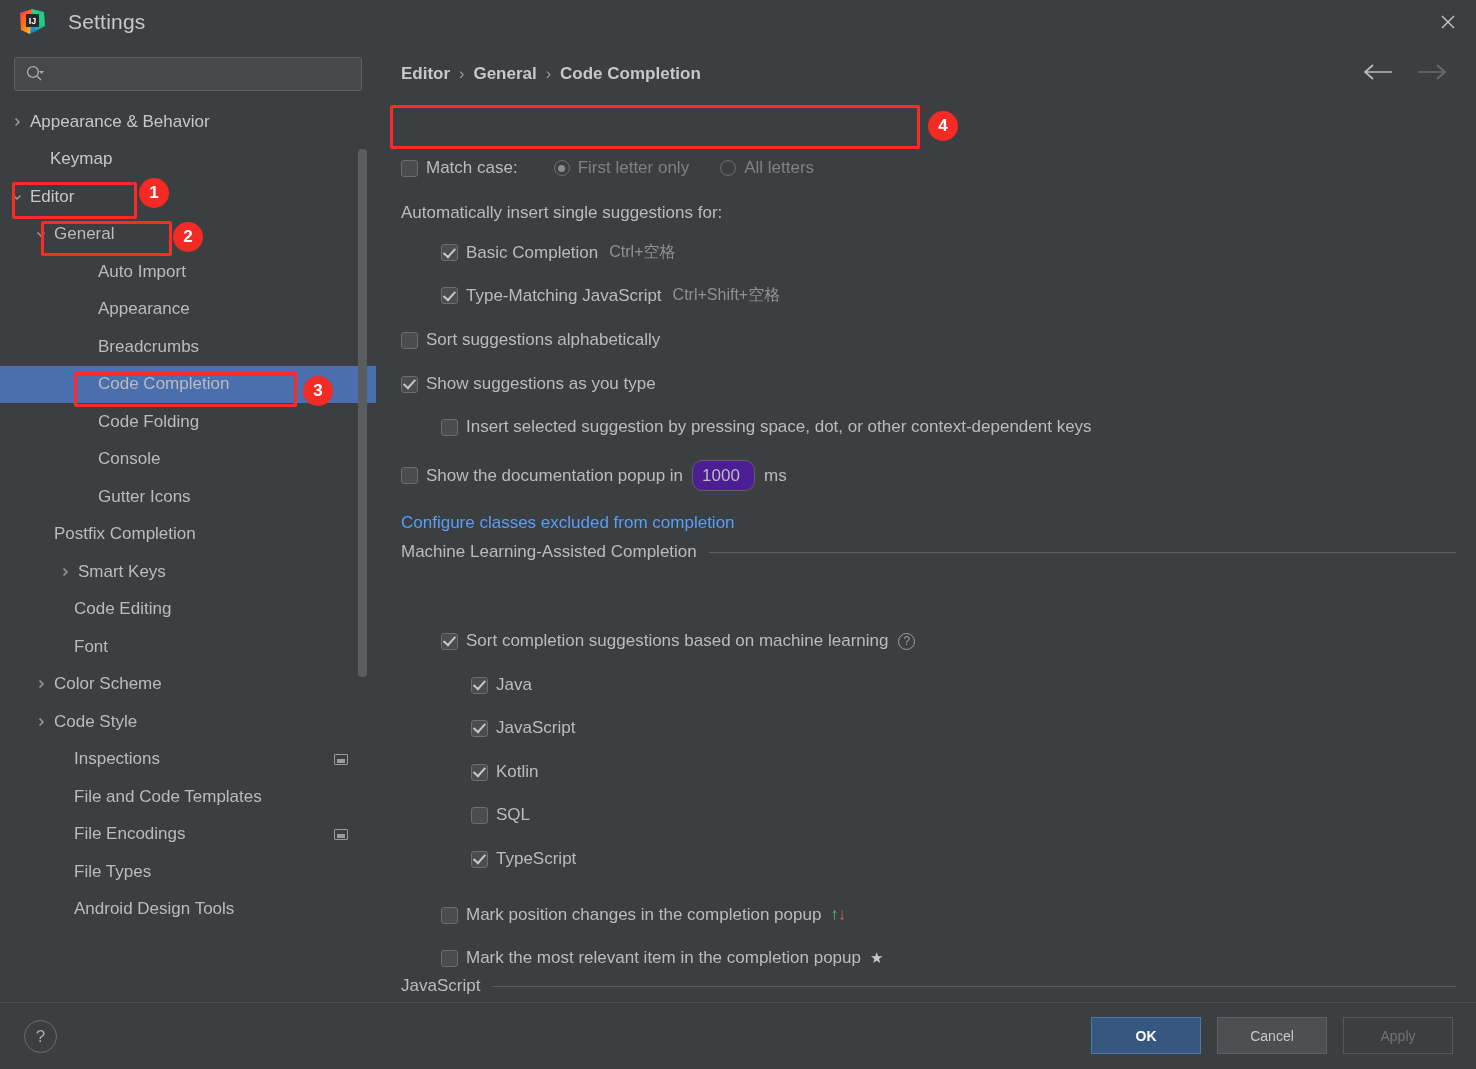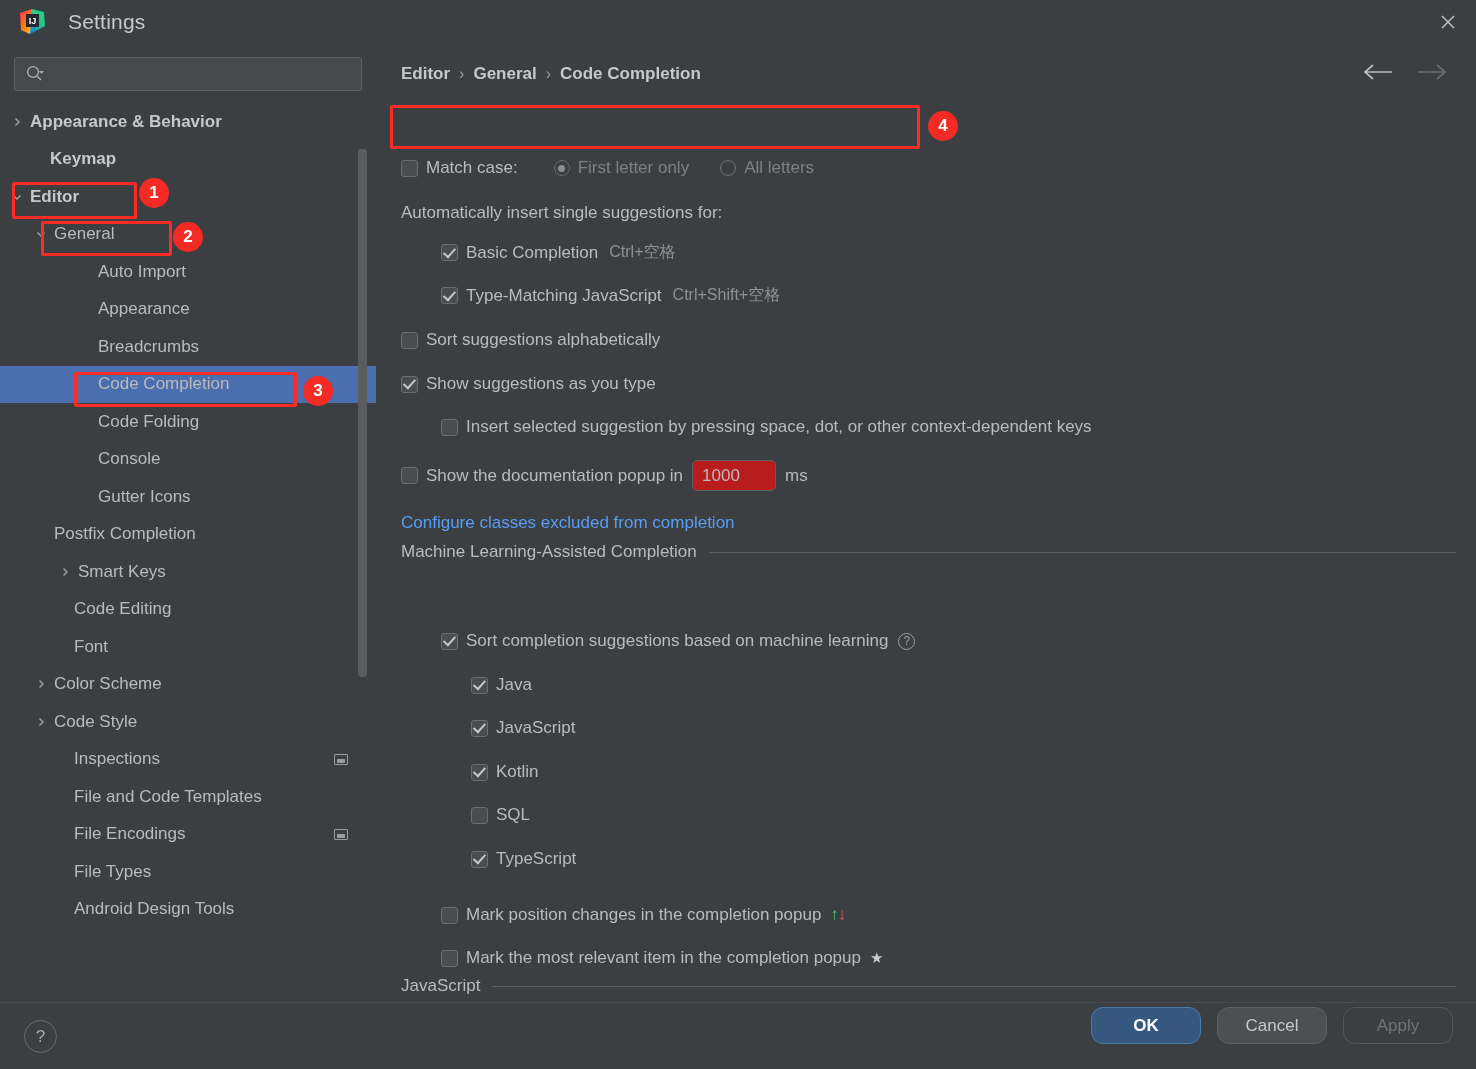--- a/index.html
+++ b/index.html
@@ -51,21 +51,21 @@
     padding-left: 8px;
   }
   #search-input::placeholder { color: #6e7173; }
 
   #tree { margin-top: 12px; position: relative; }
   .tree-row {
     height: 37.5px; display: flex; align-items: center;
     color: #bbbbbb; font-size: 17px; white-space: nowrap;
     position: relative;
   }
-  .tree-row.bold { font-weight: bold; color: #c6c8ca; }
+  .tree-row.bold { font-weight: normal; color: #c6c8ca; }
   .tree-row.selected { background: #4b6eaf; }
   .tree-row .twisty {
     width: 14px; display: inline-flex; align-items: center; justify-content: center;
     color: #9a9d9f; flex: none;
   }
   .tree-row .tlabel { display: inline-block; }
   .tree-row .badge-right {
     position: absolute; right: 28px; display: flex; align-items: center;
     color: #9a9d9f;
   }
@@ -124,22 +124,22 @@
     border: 1px solid #6b6e70; background: #43464800;
     display: inline-flex; align-items: center; justify-content: center;
     flex: none;
   }
   .rb.selected::after {
     content: ""; width: 7px; height: 7px; border-radius: 50%; background: #8b8e90;
   }
   .dim { color: #7e8184; }
 
   .spin {
-    width: 84px; height: 31px; background: #b91c1c;
-    border: 1px solid #5e6060; border-radius: 5px;
+    width: 63px; height: 31px; background: #4c1d95;
+    border: 1px solid #5e6060; border-radius: 10px;
     display: inline-flex; align-items: center;
     color: #bbbbbb; font-size: 17px; padding-left: 9px;
     margin: 0 9px;
   }
   .link { color: #589df6; font-size: 17px; }
 
   .section {
     position: absolute; left: 25px; right: 20px;
     display: flex; align-items: center; gap: 12px;
     color: #bbbbbb; font-size: 17px;
@@ -159,23 +159,23 @@
     background: #3c3f41; border-top: 1px solid #4a4d4f;
   }
   #help-btn {
     position: absolute; left: 24px; top: 17px;
     width: 33px; height: 33px; border-radius: 50%;
     border: 1px solid #6a6d6f; color: #a9abad;
     display: flex; align-items: center; justify-content: center;
     font-size: 17px;
   }
   .btn {
-    position: absolute; top: 4px; height: 37px;
-    border-radius: 12px; display: flex; align-items: center; justify-content: center;
-    font-size: 17px; border: 1px solid #5e6163; color: #c6c8ca;
+    position: absolute; top: 14px; height: 37px;
+    border-radius: 0; display: flex; align-items: center; justify-content: center;
+    font-size: 14px; border: 1px solid #5e6163; color: #c6c8ca;
     background: #4c5052;
   }
   #ok-btn { left: 1091px; width: 110px; background: #365880; border-color: #4a7aa8; color: #ffffff; font-weight: bold; }
   #cancel-btn { left: 1217px; width: 110px; }
   #apply-btn { left: 1343px; width: 110px; background: transparent; color: #6f7375; border-color: #55585a; }
 
   
   .annot-box {
     position: absolute; border: 3px solid #fc2b25; border-radius: 2px;
     pointer-events: none;

